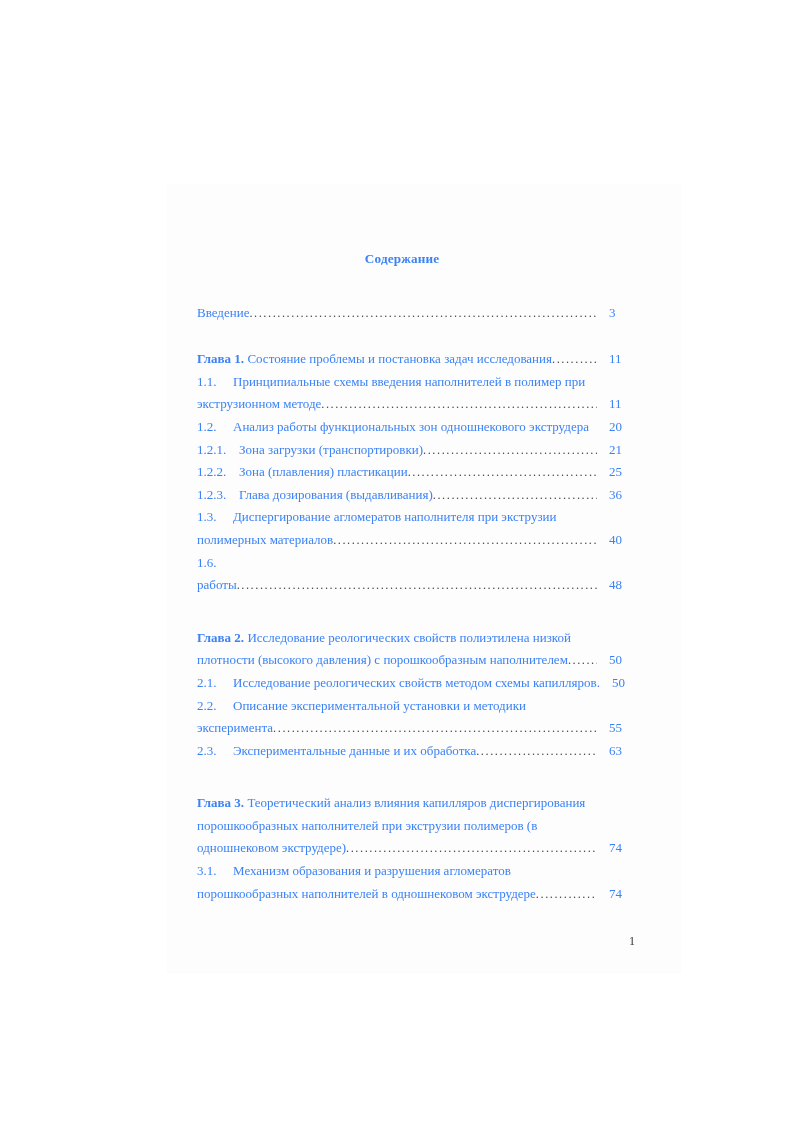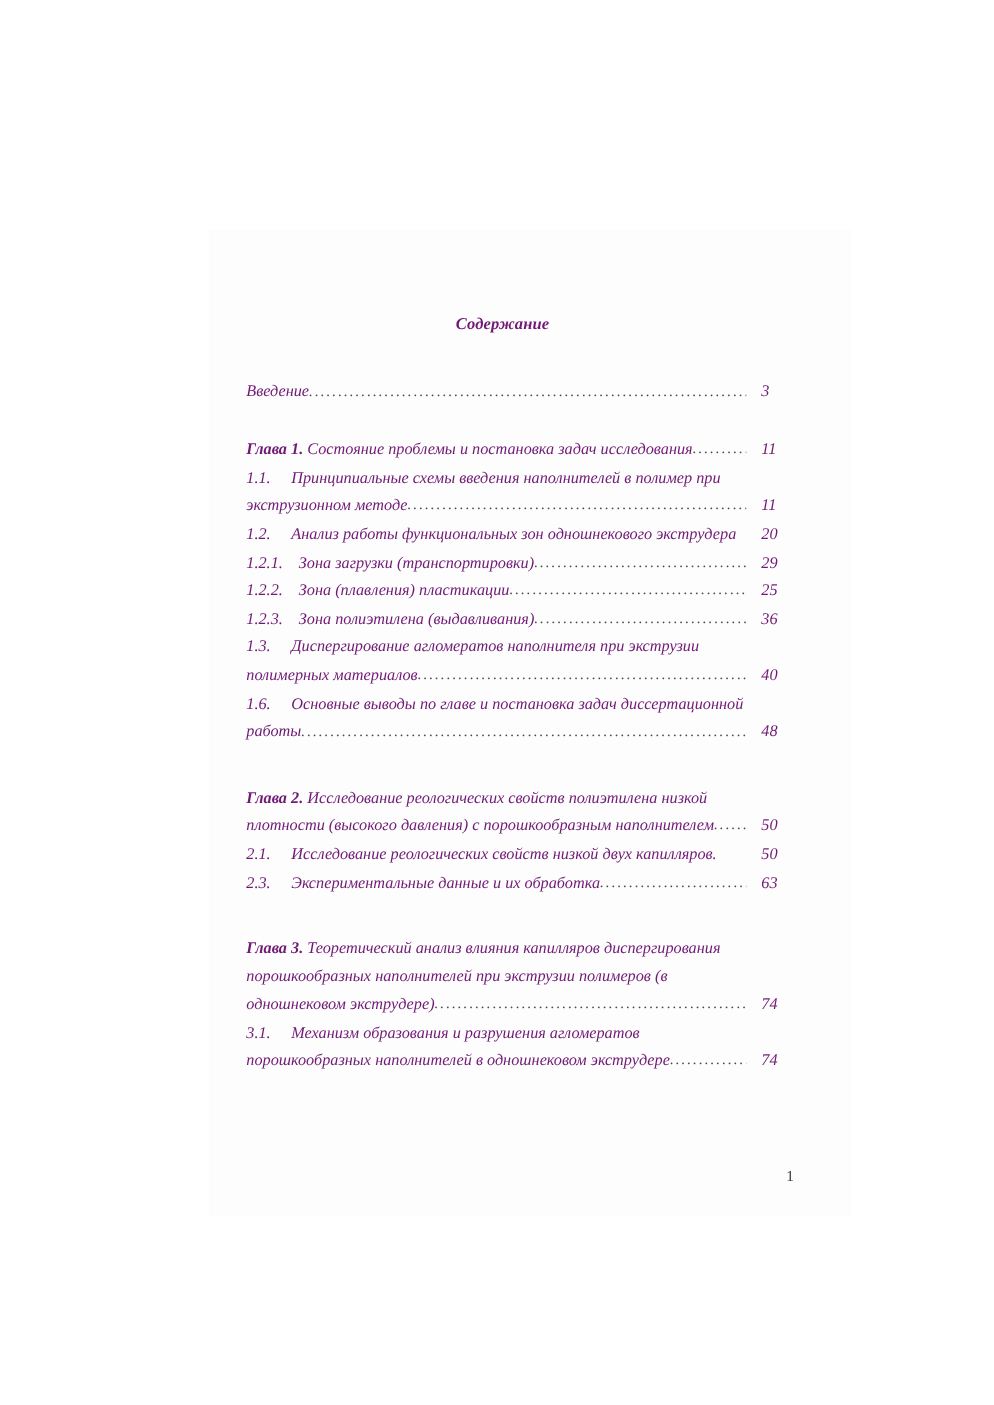--- a/index.html
+++ b/index.html
@@ -25,24 +25,23 @@
     background: #fdfdfd;
     box-shadow: 0 0 0 1px rgba(0,0,0,0.012);
   }
 
   
   #toc {
     position: absolute;
     left: 197px;
     top: 248px;
     width: 448px;
-    color: #701a75;
+    color: #3b82f6;
     font-size: 13.0px;
     line-height: 22.6px;
-    font-style: italic;
   }
 
   .doc-title {
     text-align: center;
     font-weight: bold;
     font-size: 13.2px;
     letter-spacing: 0.15px;
     margin: 0 0 31px 0;
     padding-right: 38px;
   }
@@ -164,37 +163,37 @@
       <span class="spacer"></span>
       <span class="pg">20</span>
     </div>
   </div>
 
   <div class="entry">
     <div class="line">
       <span class="num wide">1.2.1.</span>
       <span class="txt">Зона загрузки (транспортировки)</span>
       <span class="leader"></span>
-      <span class="pg">29</span>
+      <span class="pg">21</span>
     </div>
   </div>
 
   <div class="entry">
     <div class="line">
       <span class="num wide">1.2.2.</span>
       <span class="txt">Зона (плавления) пластикации</span>
       <span class="leader"></span>
       <span class="pg">25</span>
     </div>
   </div>
 
   <div class="entry">
     <div class="line">
       <span class="num wide">1.2.3.</span>
-      <span class="txt">Зона полиэтилена (выдавливания)</span>
+      <span class="txt">Глава дозирования (выдавливания)</span>
       <span class="leader"></span>
       <span class="pg">36</span>
     </div>
   </div>
 
   <div class="entry">
     <div class="wrap">
       <span class="num">1.3.</span>
       <span class="txt">Диспергирование агломератов наполнителя при экструзии</span>
       <span class="spacer"></span>
@@ -203,21 +202,20 @@
     <div class="line">
       <span class="txt">полимерных материалов</span>
       <span class="leader"></span>
       <span class="pg">40</span>
     </div>
   </div>
 
   <div class="entry">
     <div class="wrap">
       <span class="num">1.6.</span>
-      <span class="txt">Основные выводы по главе и постановка задач диссертационной</span>
       <span class="spacer"></span>
       <span class="pg"></span>
     </div>
     <div class="line">
       <span class="txt">работы</span>
       <span class="leader"></span>
       <span class="pg">48</span>
     </div>
   </div>
 
@@ -232,27 +230,40 @@
     <div class="line">
       <span class="txt">плотности (высокого давления) с порошкообразным наполнителем</span>
       <span class="leader"></span>
       <span class="pg">50</span>
     </div>
   </div>
 
   <div class="entry">
     <div class="line nodots">
       <span class="num">2.1.</span>
-      <span class="txt">Исследование реологических свойств низкой двух капилляров.</span>
+      <span class="txt">Исследование реологических свойств методом схемы капилляров.</span>
 
       <span class="spacer"></span>
       <span class="pg">50</span>
     </div>
   </div>
 
+  <div class="entry">
+    <div class="wrap">
+      <span class="num">2.2.</span>
+      <span class="txt">Описание экспериментальной установки и методики</span>
+      <span class="spacer"></span>
+      <span class="pg"></span>
+    </div>
+    <div class="line">
+      <span class="txt">эксперимента</span>
+      <span class="leader"></span>
+      <span class="pg">55</span>
+    </div>
+  </div>
 
   <div class="entry">
     <div class="line">
       <span class="num">2.3.</span>
       <span class="txt">Экспериментальные данные и их обработка</span>
       <span class="leader"></span>
       <span class="pg">63</span>
     </div>
   </div>
 

